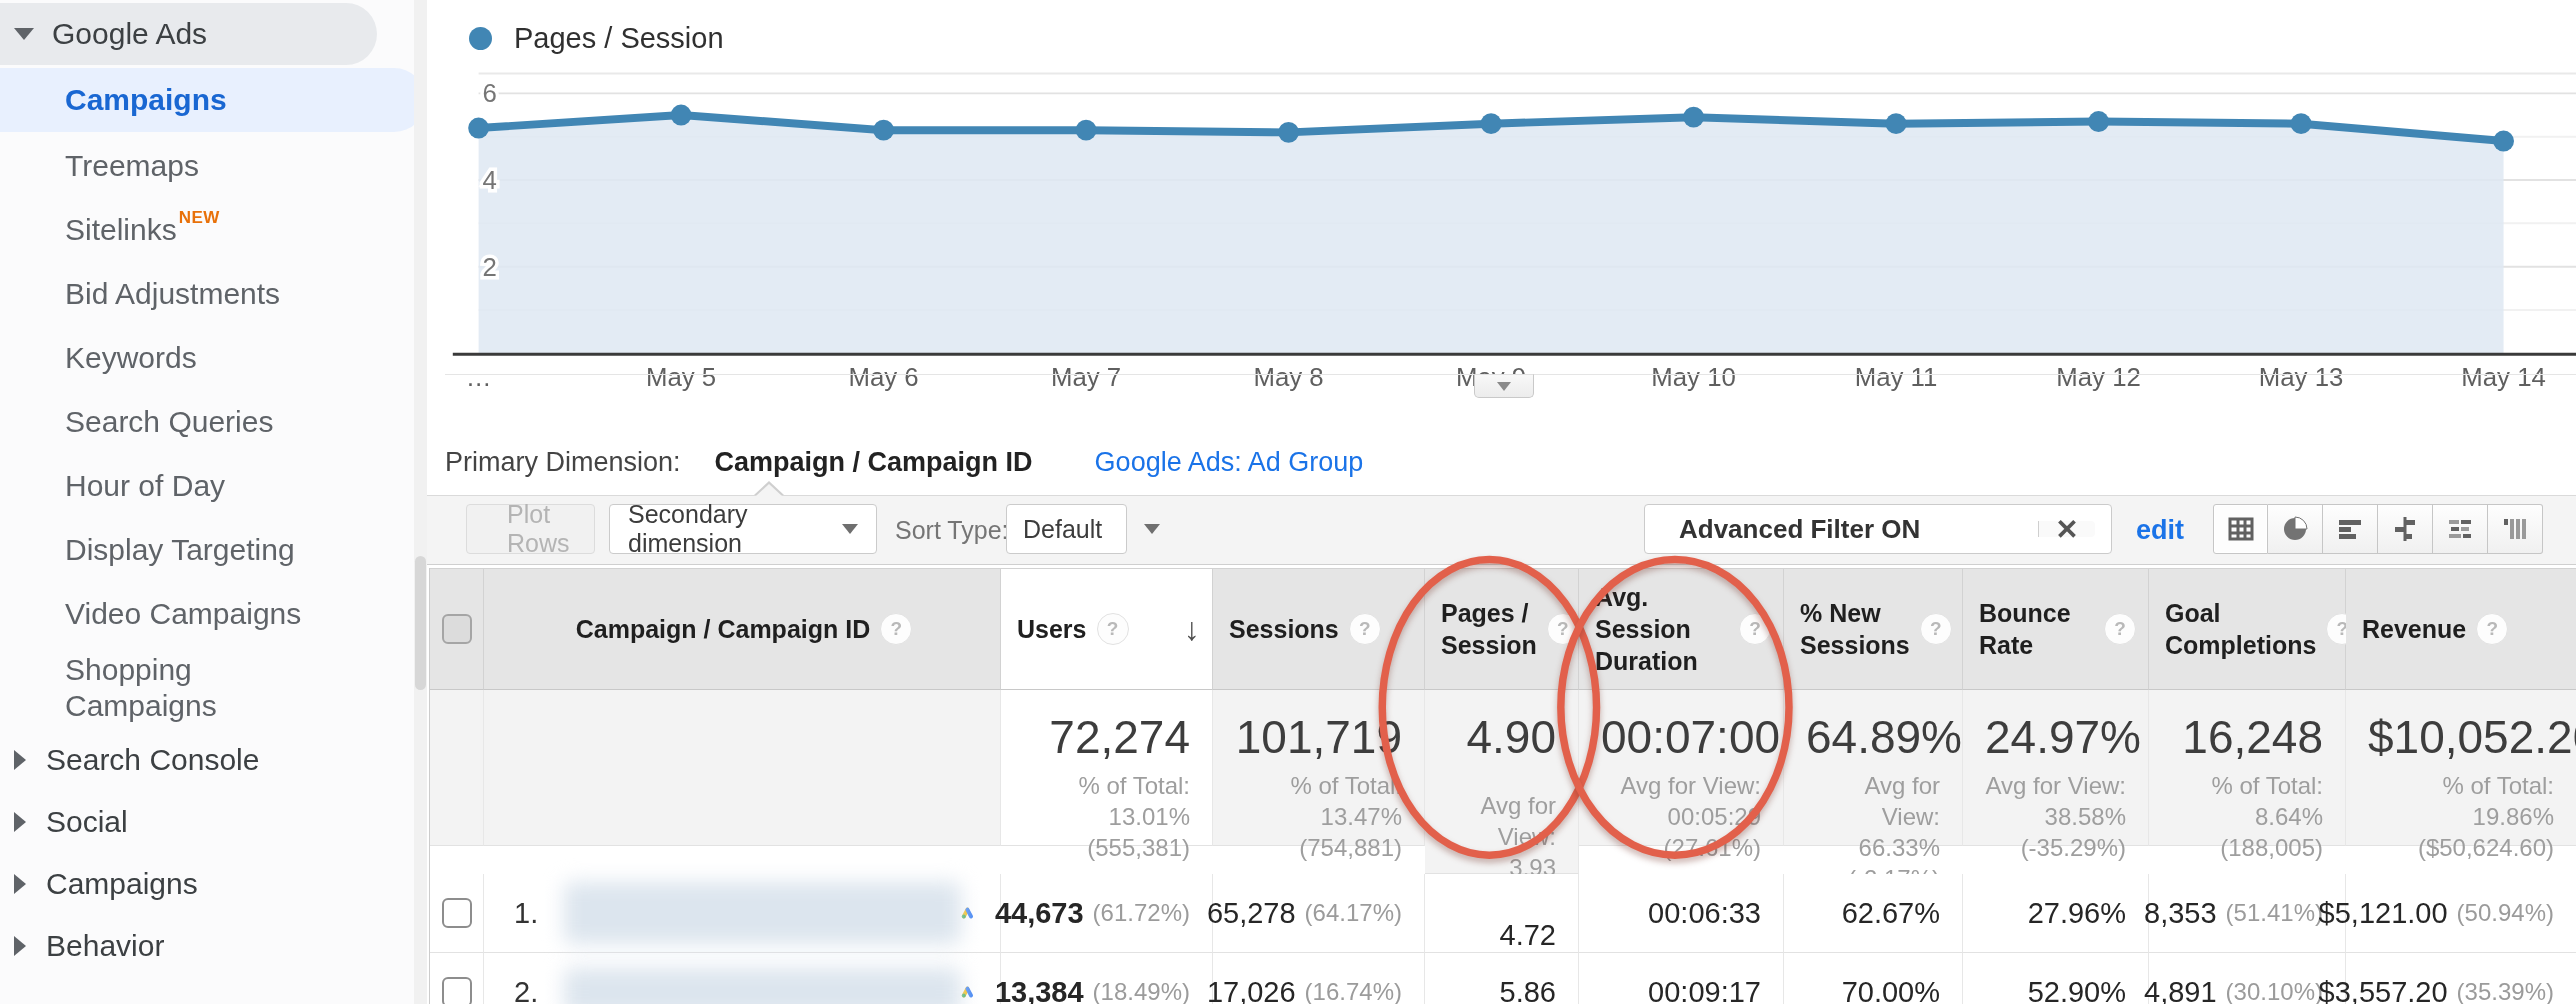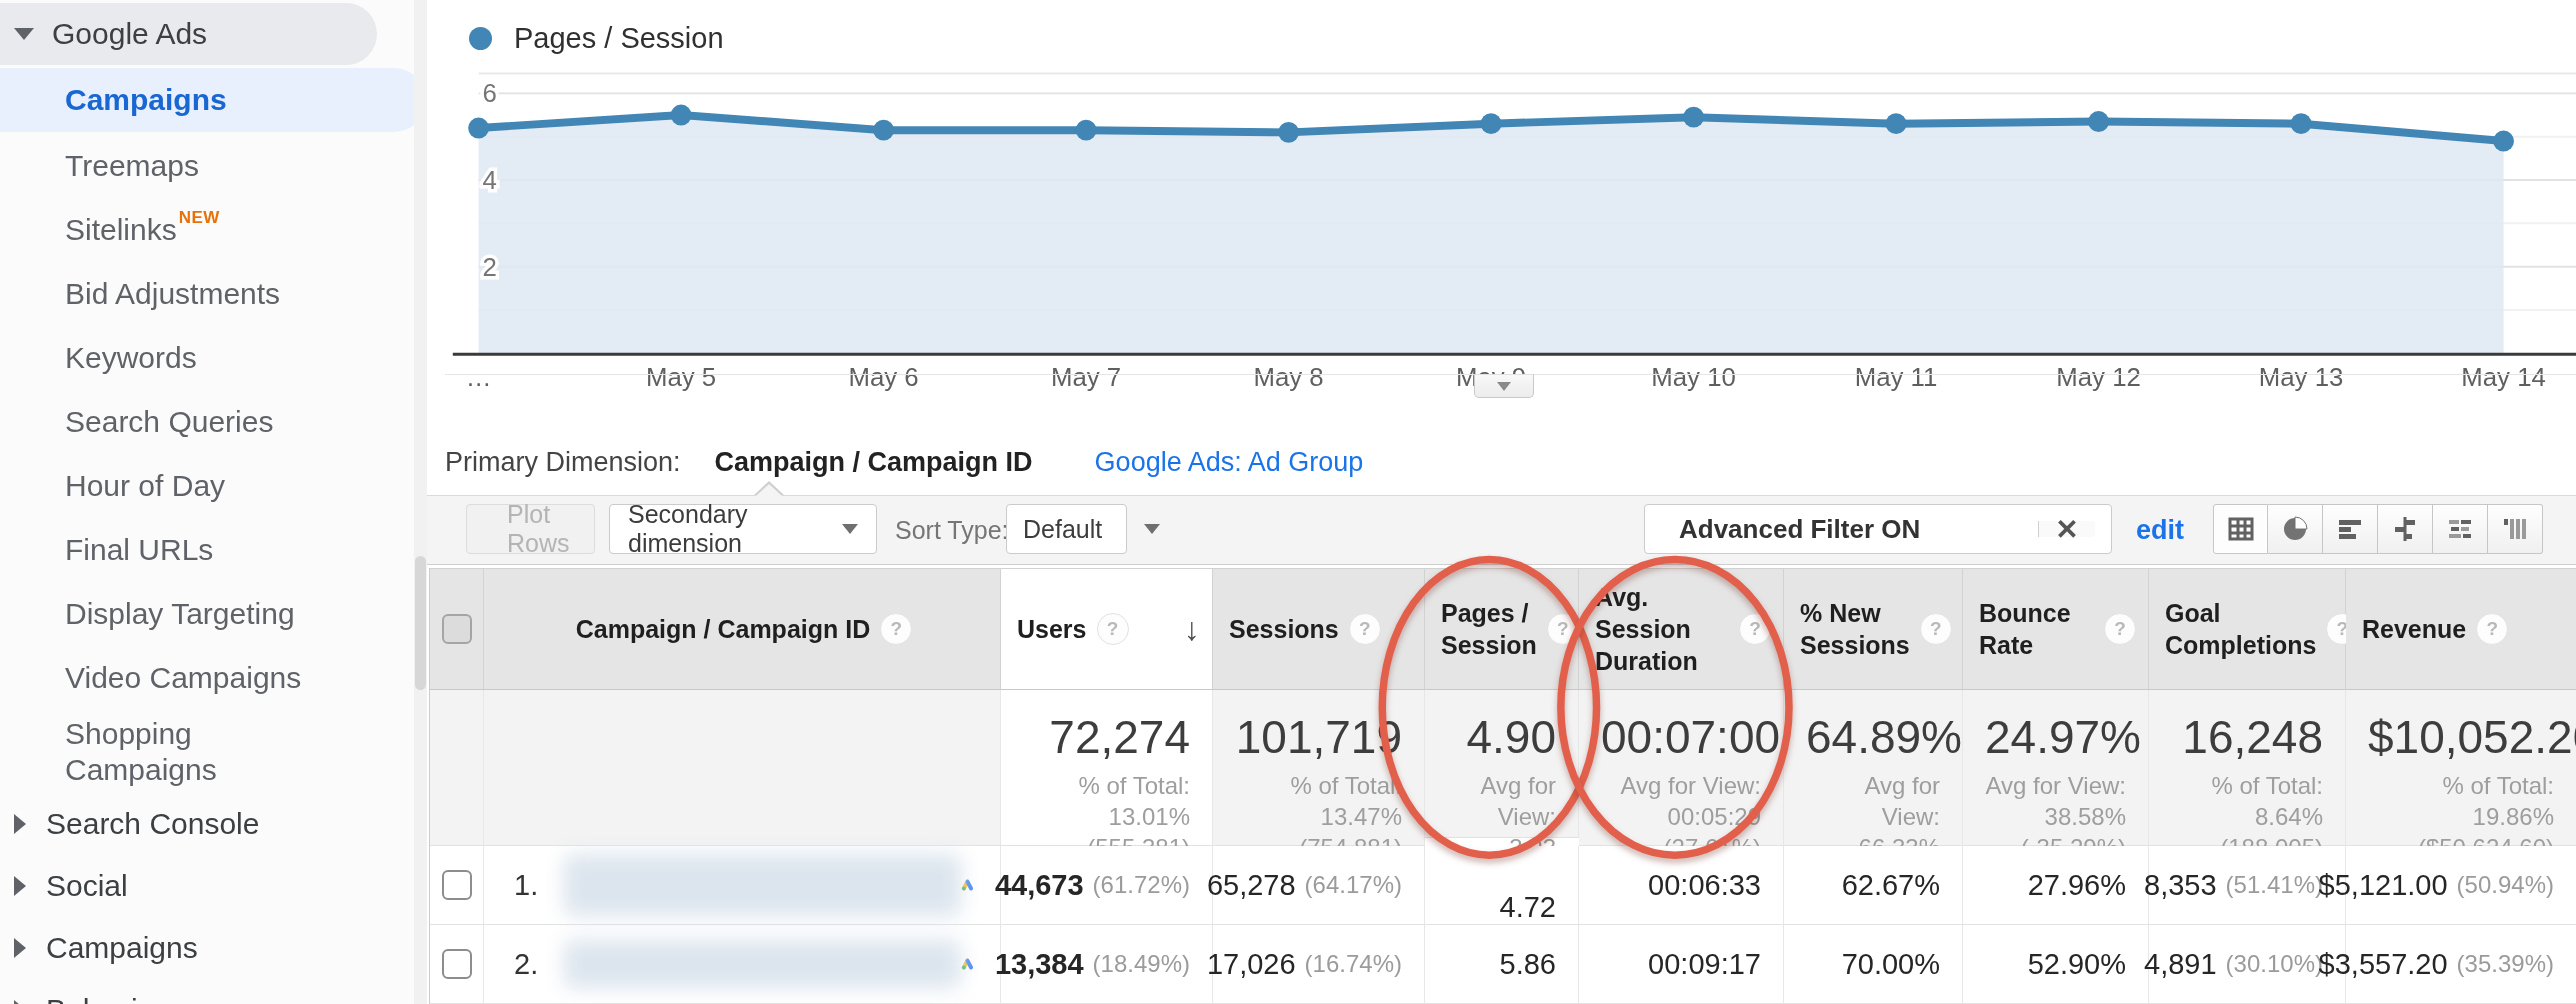--- a/index.html
+++ b/index.html
@@ -111,23 +111,20 @@
           <span class="sb-label">Bid Adjustments</span>
         </div>
         <div class="sb-item lvl1">
           <span class="sb-label">Keywords</span>
         </div>
         <div class="sb-item lvl1">
           <span class="sb-label">Search Queries</span>
         </div>
         <div class="sb-item lvl1">
           <span class="sb-label">Hour of Day</span>
-        </div>
-        <div class="sb-item lvl1">
-          <span class="sb-label">Final URLs</span>
         </div>
         <div class="sb-item lvl1">
           <span class="sb-label">Display Targeting</span>
         </div>
         <div class="sb-item lvl1">
           <span class="sb-label">Video Campaigns</span>
         </div>
         <div class="sb-item lvl1 wrap2">
           <span class="sb-label">Shopping Campaigns</span>
         </div>
@@ -326,21 +323,21 @@
           <div class="td sumcell" style="height: 156px;"></div>
           <div class="td sumcell" style="height: 156px;"></div>
           <div class="td sumcell white" style="height: 156px;">
             <div class="big">72,274</div>
             <div class="sub">% of Total: 13.01% (555,381)</div>
           </div>
           <div class="td sumcell" style="height: 156px;">
             <div class="big">101,719</div>
             <div class="sub">% of Total: 13.47% (754,881)</div>
           </div>
-          <div class="td sumcell" style="height: 148px;">
+          <div class="td sumcell" style="height: 184px; gap: 20px;">
             <div class="big">4.90</div>
             <div class="sub">Avg for View: 3.93 (24.58%)</div>
           </div>
           <div class="td sumcell" style="height: 156px;">
             <div class="big">00:07:00</div>
             <div class="sub">Avg for View: 00:05:29 (27.61%)</div>
           </div>
           <div class="td sumcell" style="height: 156px;">
             <div class="big">64.89%</div>
             <div class="sub">Avg for View: 66.33% (-2.17%)</div>

